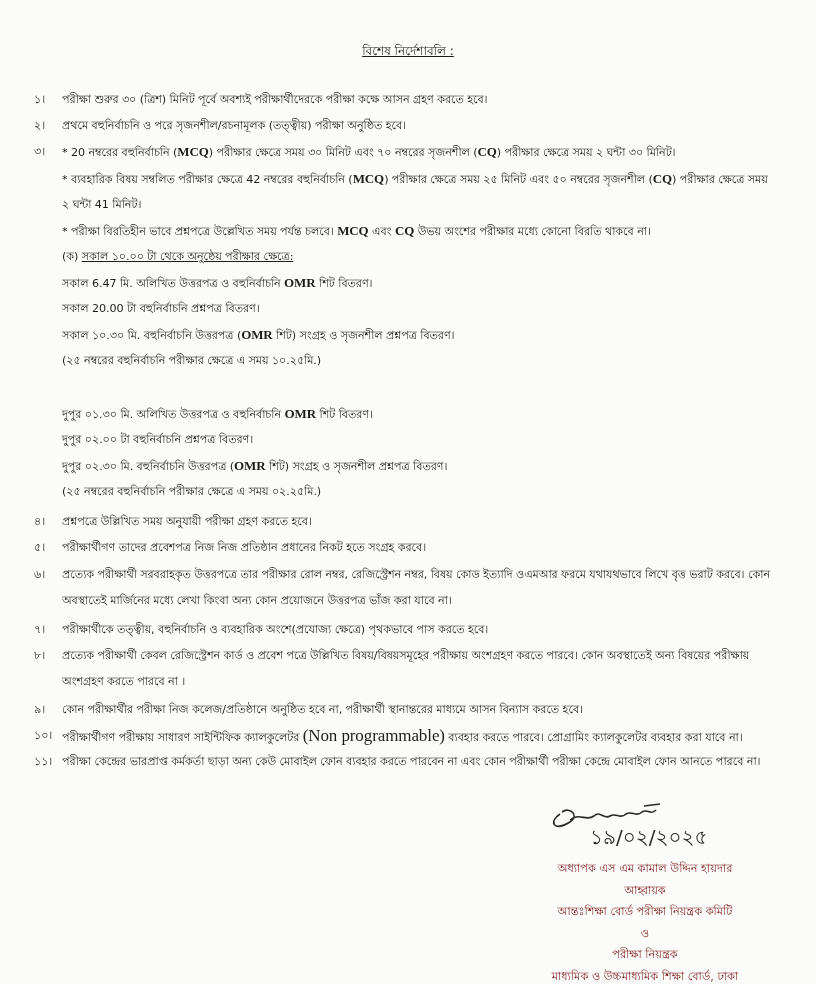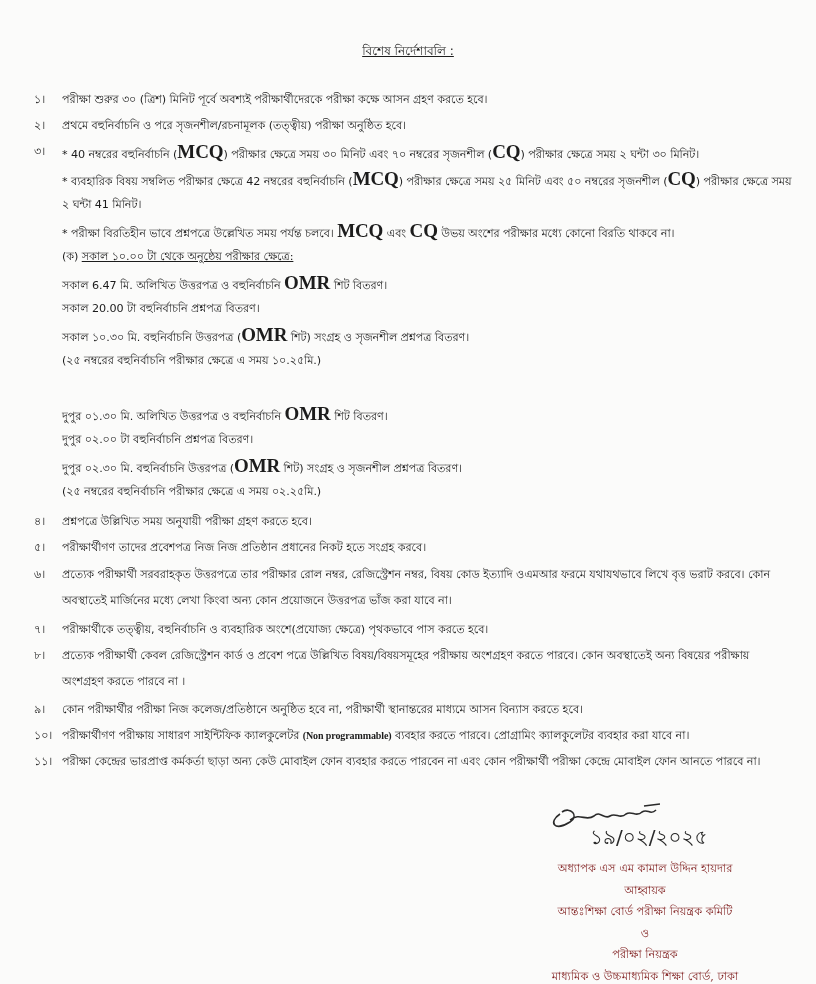--- a/index.html
+++ b/index.html
@@ -12,22 +12,22 @@
   .title {
     position:absolute; top:42px; left:0; width:816px; text-align:center;
     font-size:12px;
   }
   .title span { text-decoration:underline; }
   .line {
     position:absolute; left:62px; right:18px; font-size:11.2px;
     white-space:nowrap; line-height:16px; letter-spacing:-0.1px;
   }
   .num { position:absolute; left:-28px; width:24px; text-align:left; }
-  .latin { font-family:"Liberation Serif", serif; font-weight:bold; font-size:19px; }
-  .latin-plain { font-family:"Liberation Serif", serif; font-size:10px; font-weight:bold; }
+  .latin { font-family:"Liberation Serif", serif; font-weight:bold; font-size:13px; }
+  .latin-plain { font-family:"Liberation Serif", serif; font-size:17px; font-weight:normal; }
   .u { text-decoration:underline; }
   .sig {
     position:absolute; left:500px; top:822px; width:290px;
     font-family:"DejaVu Serif", serif; color:#7f1d1d;margin-top:36px;
   }
   .sig-hand { position:absolute; left:540px; top:792px; width:220px; height:60px; }
   .sig-line { text-align:center; font-size:11.3px; line-height:21.5px; }
 </style>
 </head>
 <body>
@@ -41,21 +41,21 @@
     <span>পরীক্ষা শুরুর ৩০ (ত্রিশ) মিনিট পূর্বে অবশ্যই পরীক্ষার্থীদেরকে পরীক্ষা কক্ষে আসন গ্রহণ করতে হবে।</span>
   </div>
 
   <div class="line" style="top:118px">
     <span class="num">২।</span>
     <span>প্রথমে বহুনির্বাচনি ও পরে সৃজনশীল/রচনামূলক (তত্ত্বীয়) পরীক্ষা অনুষ্ঠিত হবে।</span>
   </div>
 
   <div class="line" style="top:144px">
     <span class="num">৩।</span>
-    <span>* 40 নম্বরের বহুনির্বাচনি (</span><span class="latin">MCQ</span><span>) পরীক্ষার ক্ষেত্রে সময় ৩০ মিনিট এবং ৭০ নম্বরের সৃজনশীল (</span><span class="latin">CQ</span><span>) পরীক্ষার ক্ষেত্রে সময় ২ ঘন্টা ৩০ মিনিট।</span>
+    <span>* 20 নম্বরের বহুনির্বাচনি (</span><span class="latin">MCQ</span><span>) পরীক্ষার ক্ষেত্রে সময় ৩০ মিনিট এবং ৭০ নম্বরের সৃজনশীল (</span><span class="latin">CQ</span><span>) পরীক্ষার ক্ষেত্রে সময় ২ ঘন্টা ৩০ মিনিট।</span>
   </div>
   <div class="line" style="top:171px">
     <span>* ব্যবহারিক বিষয় সম্বলিত পরীক্ষার ক্ষেত্রে 42 নম্বরের বহুনির্বাচনি (</span><span class="latin">MCQ</span><span>) পরীক্ষার ক্ষেত্রে সময় ২৫ মিনিট এবং ৫০ নম্বরের সৃজনশীল (</span><span class="latin">CQ</span><span>) পরীক্ষার ক্ষেত্রে সময়</span>
   </div>
   <div class="line" style="top:197px">
     <span>২ ঘন্টা 41 মিনিট।</span>
   </div>
   <div class="line" style="top:223px">
     <span>* পরীক্ষা বিরতিহীন ভাবে প্রশ্নপত্রে উল্লেখিত সময় পর্যন্ত চলবে। </span><span class="latin">MCQ</span><span> এবং </span><span class="latin">CQ</span><span> উভয় অংশের পরীক্ষার মধ্যে কোনো বিরতি থাকবে না।</span>
   </div>

